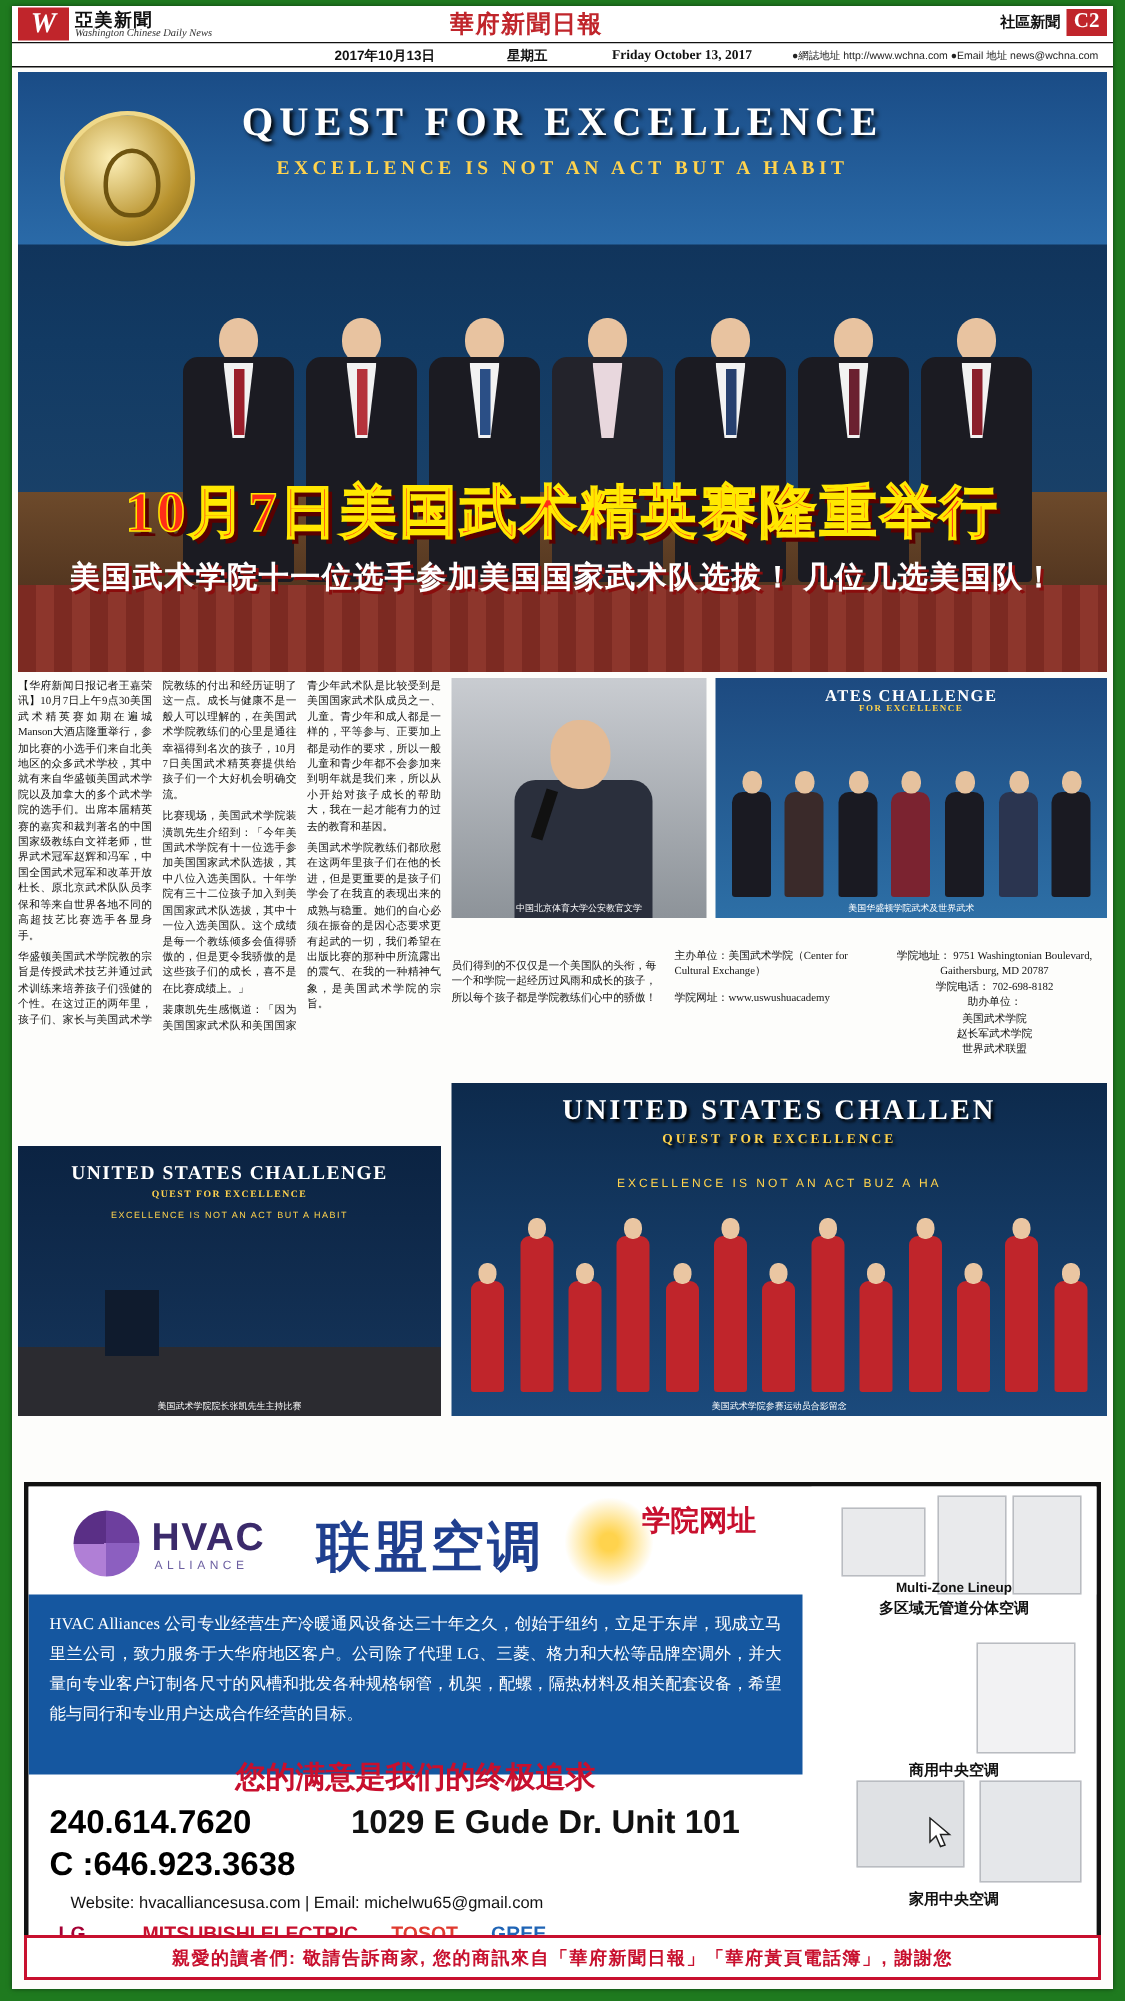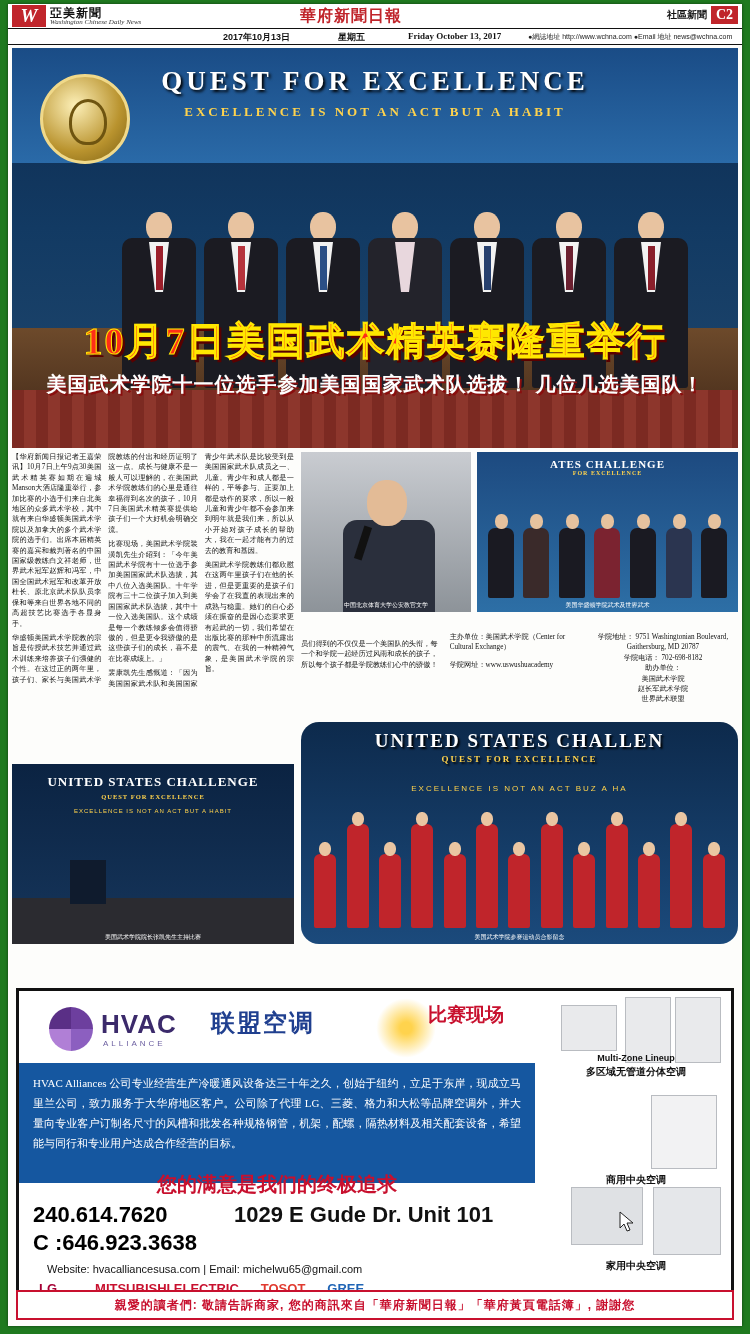--- a/index.html
+++ b/index.html
@@ -62,35 +62,35 @@
 
   .info{position:absolute;left:289px;top:180px;width:436px;font-family:"Liberation Serif",serif;font-size:7.2px;line-height:10.2px;color:#111;}
   .info-cols{column-count:3;column-gap:10px;}
   .addr{position:absolute;right:0;top:180px;width:150px;font-size:7.2px;line-height:10.4px;text-align:center;color:#111;font-family:"Liberation Serif",serif;}
 
   .ph-stage2{left:0;top:312px;width:282px;height:180px;background:linear-gradient(#0b2342,#16365c);}
   .st-ban{position:absolute;top:10px;width:100%;text-align:center;color:#fff;font-family:"Liberation Serif",serif;font-size:13px;font-weight:bold;letter-spacing:1px;}
   .st-ban small{display:block;font-size:6.5px;color:#ffd34d;letter-spacing:1px;margin-top:3px;}
   .st-floor{position:absolute;bottom:0;width:100%;height:46px;background:#2b2b30;}
   .st-podium{position:absolute;left:58px;bottom:40px;width:36px;height:44px;background:#0f1b2d;}
-  .ph-team{left:289px;top:270px;width:437px;height:222px;background:linear-gradient(#0d2a4c,#1b4a7c);border-radius:18px;}
+  .ph-team{left:289px;top:270px;width:437px;height:222px;background:linear-gradient(#0d2a4c,#1b4a7c);}
   .tm-ban{position:absolute;top:8px;width:100%;text-align:center;color:#fff;font-family:"Liberation Serif",serif;font-size:19px;font-weight:bold;letter-spacing:2px;text-shadow:2px 2px 2px #000;}
   .tm-ban small{display:block;font-size:9px;color:#ffd34d;letter-spacing:2px;margin-top:2px;}
   .tm-row{position:absolute;bottom:16px;left:8px;right:8px;height:120px;display:flex;justify-content:space-around;align-items:flex-end;}
   .tm-k{width:22px;height:74px;background:#c0252b;border-radius:6px 6px 2px 2px;position:relative;}
   .tm-k:before{content:"";position:absolute;left:5px;top:-12px;width:12px;height:14px;border-radius:46%;background:#eac6a2;}
   .tm-k.tall{height:104px;}
 
   
   .ad{position:absolute;left:8px;right:8px;top:984px;height:300px;border:3px solid #111;background:#fff;overflow:hidden;padding-left:36px;}
   .ad-top{position:absolute;left:0;top:0;width:100%;height:72px;background:#fff;}
   .hv-logo{position:absolute;left:30px;top:16px;width:44px;height:44px;border-radius:50%;background:conic-gradient(#6d3f9e 0 25%,#8c5fc0 25% 50%,#b07fd6 50% 75%,#5a2f86 75% 100%);}
   .hv-txt{position:absolute;left:82px;top:18px;font-family:"Liberation Sans",sans-serif;font-size:26px;font-weight:bold;color:#3b2a6b;letter-spacing:1px;}
   .hv-sub{position:absolute;left:84px;top:48px;font-size:8px;letter-spacing:3px;color:#6b5ea0;}
-  .ad-cn{position:absolute;left:192px;top:16px;font-size:24px;font-weight:bold;color:#1f3f8f;letter-spacing:2px;}
+  .ad-cn{position:absolute;left:192px;top:16px;font-size:36px;font-weight:bold;color:#1f3f8f;letter-spacing:2px;}
   .grand{position:absolute;left:408px;top:8px;width:78px;height:62px;color:#c8102e;font-size:19px;font-weight:bold;line-height:20px;text-align:center;padding-top:6px;}
   .fw{position:absolute;left:352px;top:2px;width:70px;height:70px;background:radial-gradient(circle,#ffd34d 0 12%,rgba(255,211,77,0) 60%);}
   .ad-blue{position:absolute;left:0;top:72px;width:516px;height:120px;background:#1557a0;color:#fff;font-family:"Liberation Serif",serif;font-size:11px;line-height:20px;padding:10px 14px 0 14px;box-sizing:border-box;text-align:justify;}
   .ad-slogan{position:absolute;left:0;top:180px;width:516px;text-align:center;color:#c8102e;font-size:20px;font-weight:bold;}
   .ad-phone{position:absolute;left:14px;top:210px;font-size:22px;font-weight:bold;color:#000000;line-height:28px;}
   .ad-addr{position:absolute;left:215px;top:210px;font-size:22px;font-weight:bold;color:#111;line-height:28px;}
   .ad-web{position:absolute;left:28px;top:272px;font-size:11px;color:#111;}
   .ad-brands{position:absolute;left:20px;top:290px;width:480px;display:flex;gap:22px;align-items:center;}
   .br{font-size:13px;font-weight:bold;color:#111;}
   .br.lg{color:#a50034;}
@@ -282,21 +282,21 @@
     </div>
   </div>
 
   <div class="ad">
     <div class="ad-top">
       <div class="hv-logo"></div>
       <div class="hv-txt">HVAC</div>
       <div class="hv-sub">ALLIANCE</div>
       <div class="ad-cn">联盟空调</div>
       <div class="fw"></div>
-      <div class="grand">比赛现场</div>
+      <div class="grand">学院网址</div>
     </div>
     <div class="ad-blue">HVAC Alliances 公司专业经营生产冷暖通风设备达三十年之久，创始于纽约，立足于东岸，现成立马里兰公司，致力服务于大华府地区客户。公司除了代理 LG、三菱、格力和大松等品牌空调外，并大量向专业客户订制各尺寸的风槽和批发各种规格钢管，机架，配螺，隔热材料及相关配套设备，希望能与同行和专业用户达成合作经营的目标。</div>
     <div class="ad-slogan">您的满意是我们的终极追求</div>
     <div class="ad-phone">
       <div>240.614.7620</div>
       <div>C :646.923.3638</div>
     </div>
     <div class="ad-addr">
       <div>1029 E Gude Dr. Unit 101</div>
     </div>

